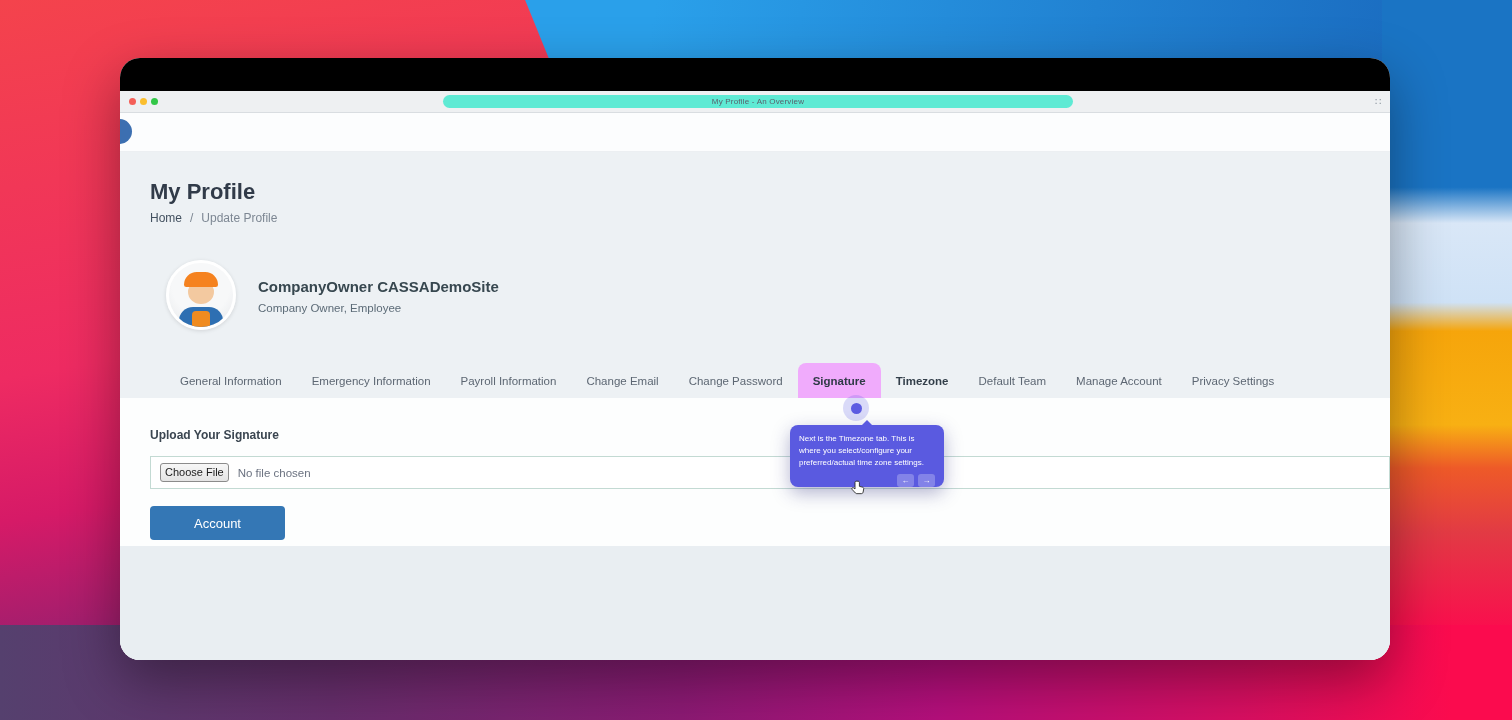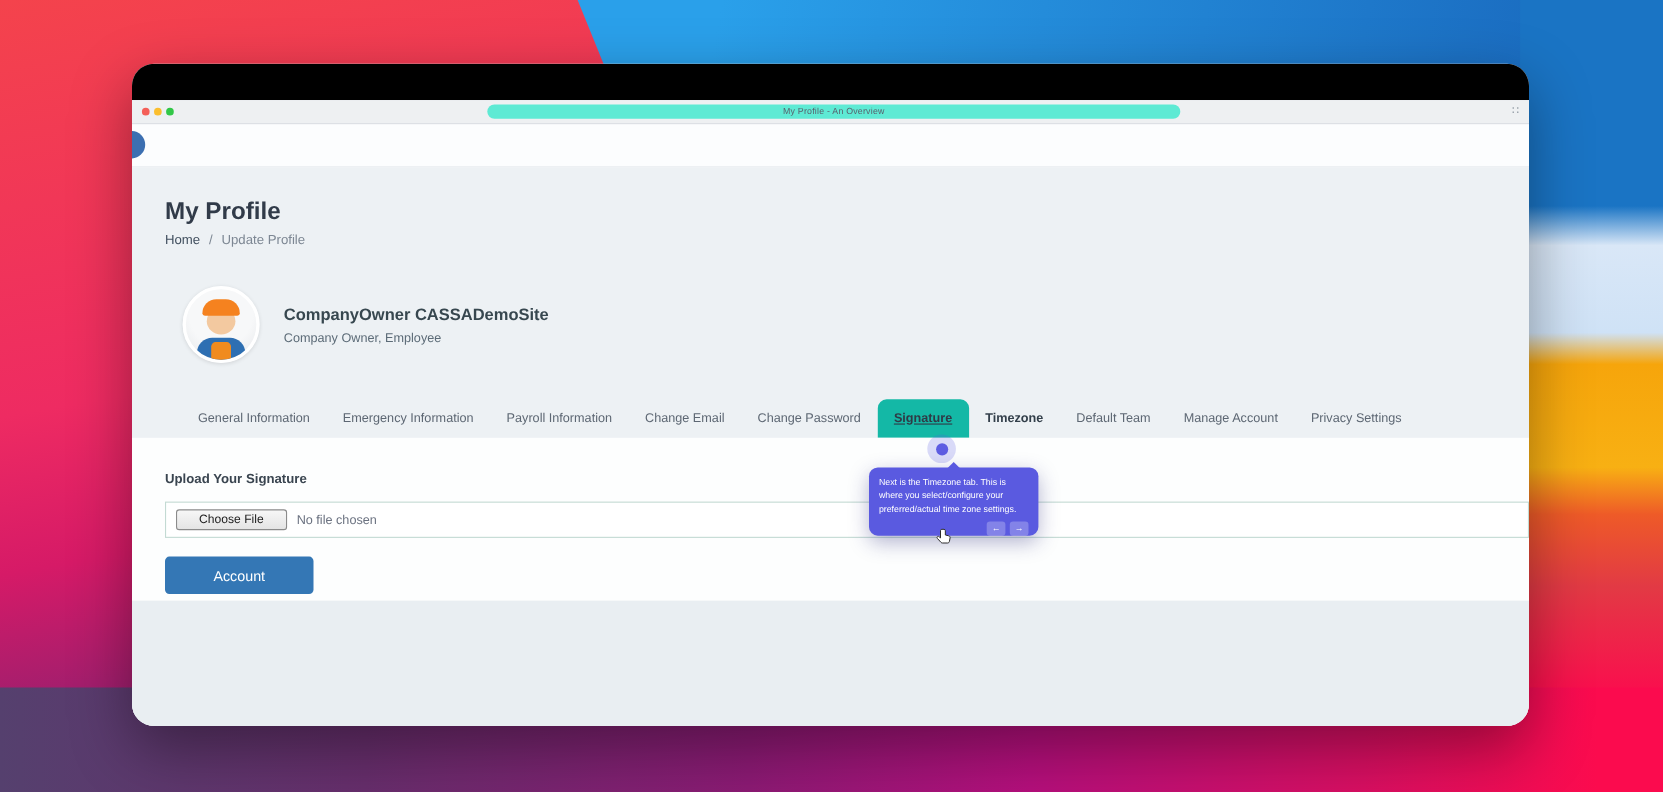--- a/index.html
+++ b/index.html
@@ -58,29 +58,29 @@
     width:26px; height:24px; border-radius:50%; background:#f3c9a0; }
   .av-helmet { position:absolute; top:9px; left:50%; transform:translateX(-50%);
     width:34px; height:15px; border-radius:17px 17px 3px 3px; background:#f5821f; }
   .profile-text { margin-left:22px; }
   .profile-name { font-size:15px; font-weight:700; color:#37474f; line-height:20px; }
   .profile-roles { margin-top:5px; font-size:11.5px; color:#5c6b77; }
 
   .tabs { display:flex; margin-top:33px; padding-left:15px; height:35px; align-items:stretch; }
   .tab { display:flex; align-items:center; padding:0 15px; font-size:11.5px;
     color:#5d6773; cursor:pointer; white-space:nowrap; }
-  .tab.active { background:#14b8a6; border-radius:8px 8px 0 0; color:#2f3a46; font-weight:700;text-decoration:underline; }
+  .tab.active { background:#f0abfc; border-radius:8px 8px 0 0; color:#2f3a46; font-weight:700; }
   .tab.highlight { color:#333f4a; font-weight:700; }
 
   .panel { position:relative; background:#fdfefe; height:148px; flex:none; padding:30px 0 0 30px; }
   .upload-label { font-size:12px; font-weight:700; color:#3a4550; line-height:14px; }
   .file-box { margin-top:14px; margin-right:0; height:33px; border:1px solid #c3dad3;
     background:#fff; display:flex; align-items:center; padding-left:9px; }
   .choose-btn { font-size:11px; color:#1b1b1b; background:linear-gradient(#f7f7f7,#e4e4e4);
-    border:1px solid #8b8b8b; border-radius:3px; padding:2px 20px; line-height:13px; cursor:pointer;text-align:center; }
+    border:1px solid #8b8b8b; border-radius:3px; padding:2px 4px; line-height:13px; cursor:pointer;text-align:center; }
   .no-file { margin-left:9px; font-size:11.5px; color:#6b7280; }
   .submit-btn { margin-top:17px; width:135px; height:34px; background:#3477b5; border:none;
     border-radius:4px; color:#fff; font-size:13px; cursor:pointer;
     font-family:"Liberation Sans", sans-serif; }
   .footer-space { flex:1; background:#e9eef2; }
 
   
   .beacon { position:absolute; left:723px; top:337px; width:26px; height:26px;
     border-radius:50%; background:rgba(93,92,226,.22); display:flex;
     align-items:center; justify-content:center; cursor:pointer; }

